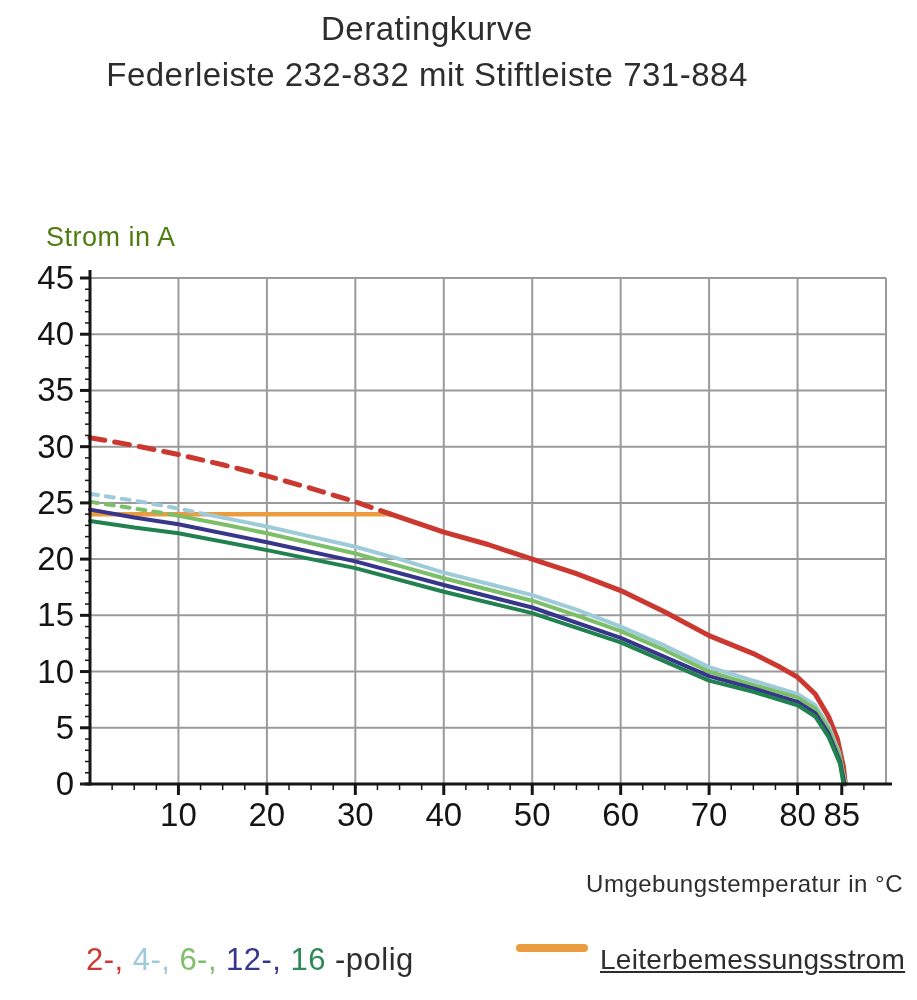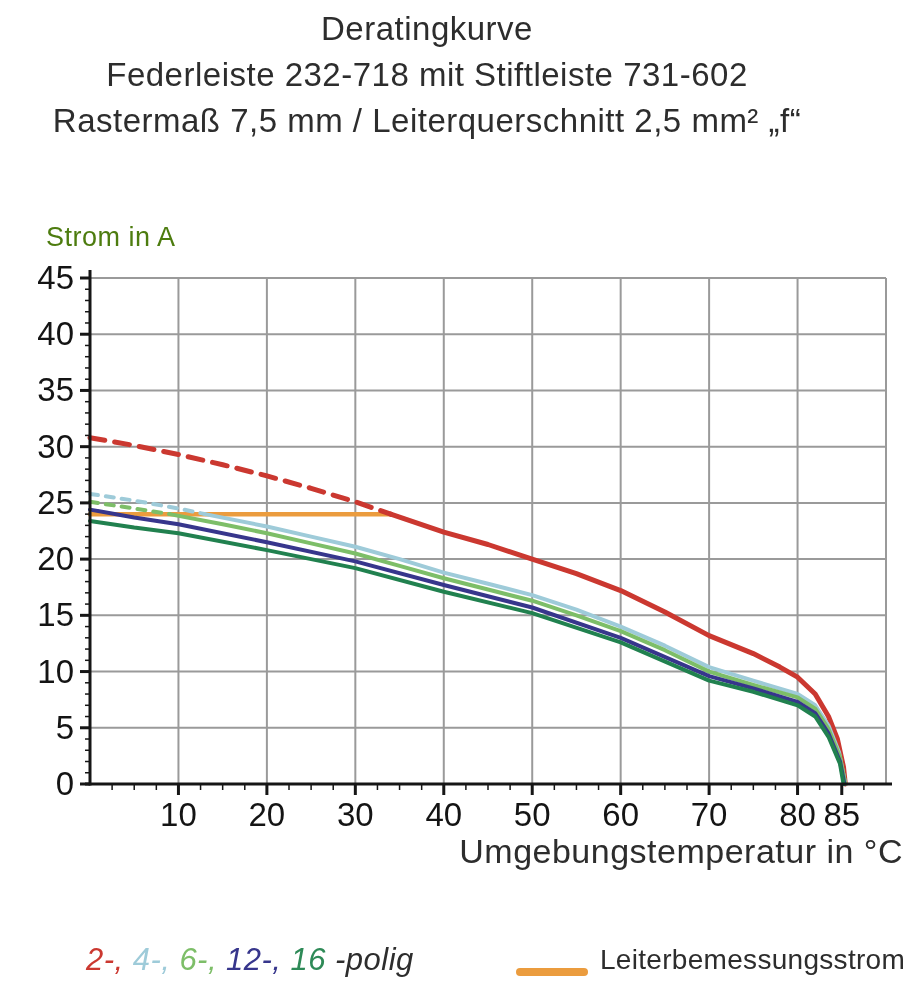--- a/index.html
+++ b/index.html
@@ -10,32 +10,32 @@
   .titles{
     position:absolute;top:6px;left:0;width:854px;text-align:center;
     color:#2d2d2d;line-height:46px;font-size:33px;font-weight:400;
     letter-spacing:0.5px;
   }
   .ylabel{
     position:absolute;left:46px;top:222px;font-size:27px;color:#4d7c0f;
     letter-spacing:0.5px;
   }
   .xlabel{
-    position:absolute;right:14px;top:832px;font-size:34px;color:#2d2d2d;
+    position:absolute;right:14px;top:870px;font-size:24px;color:#2d2d2d;
     letter-spacing:0.5px;
   }
   #chart-svg{position:absolute;left:0;top:0;}
   .legend-poles{
     position:absolute;left:86px;top:942px;font-size:31px;color:#2d2d2d;
-    letter-spacing:0.5px;white-space:nowrap;font-style:italic;
+    letter-spacing:0.5px;white-space:nowrap;
   }
   .legend-poles .pole{margin-right:9px;}
   .legend-rated{
     position:absolute;left:516px;top:944px;font-size:28px;color:#2d2d2d;
-    display:flex;align-items:flex-end;letter-spacing:0.3px;
+    display:flex;align-items:flex-start;letter-spacing:0.3px;text-decoration:underline;
   }
   .rated-swatch{
     display:inline-block;width:72px;height:8px;border-radius:5px;
     margin-right:12px;
   }
 </style>
 </head>
 <body>
 
 <svg id="chart-svg" width="917" height="1000" viewBox="0 0 917 1000" font-family="Liberation Sans, sans-serif">
@@ -175,22 +175,21 @@
       <text x="532.2222222222222" y="826" text-anchor="middle" font-size="33" fill="#141414">50</text>
       <text x="620.6666666666666" y="826" text-anchor="middle" font-size="33" fill="#141414">60</text>
       <text x="709.1111111111111" y="826" text-anchor="middle" font-size="33" fill="#141414">70</text>
       <text x="797.5555555555555" y="826" text-anchor="middle" font-size="33" fill="#141414">80</text>
       <text x="841.7777777777778" y="826" text-anchor="middle" font-size="33" fill="#141414">85</text>
     </g>
   </svg>
 
 <div class="titles">
   <div>Deratingkurve</div>
-  <div>Federleiste 232-718 mit Stiftleiste 731-602</div>
-  <div>Rastermaß 7,5 mm / Leiterquerschnitt 2,5 mm² „f“</div>
+  <div>Federleiste 232-832 mit Stiftleiste 731-884</div>
 </div>
 
 <div class="ylabel">Strom in A</div>
 <div class="xlabel">Umgebungstemperatur in °C</div>
 
 <div class="legend-poles">
   <span id="pole-tokens"><span class="pole" style="color: rgb(203, 56, 48);">2-,</span><span class="pole" style="color: rgb(158, 203, 217);">4-,</span><span class="pole" style="color: rgb(125, 190, 104);">6-,</span><span class="pole" style="color: rgb(55, 54, 140);">12-,</span><span class="pole" style="color: rgb(46, 138, 87);">16</span></span><span>-polig</span>
 </div>
 
 <div class="legend-rated">

